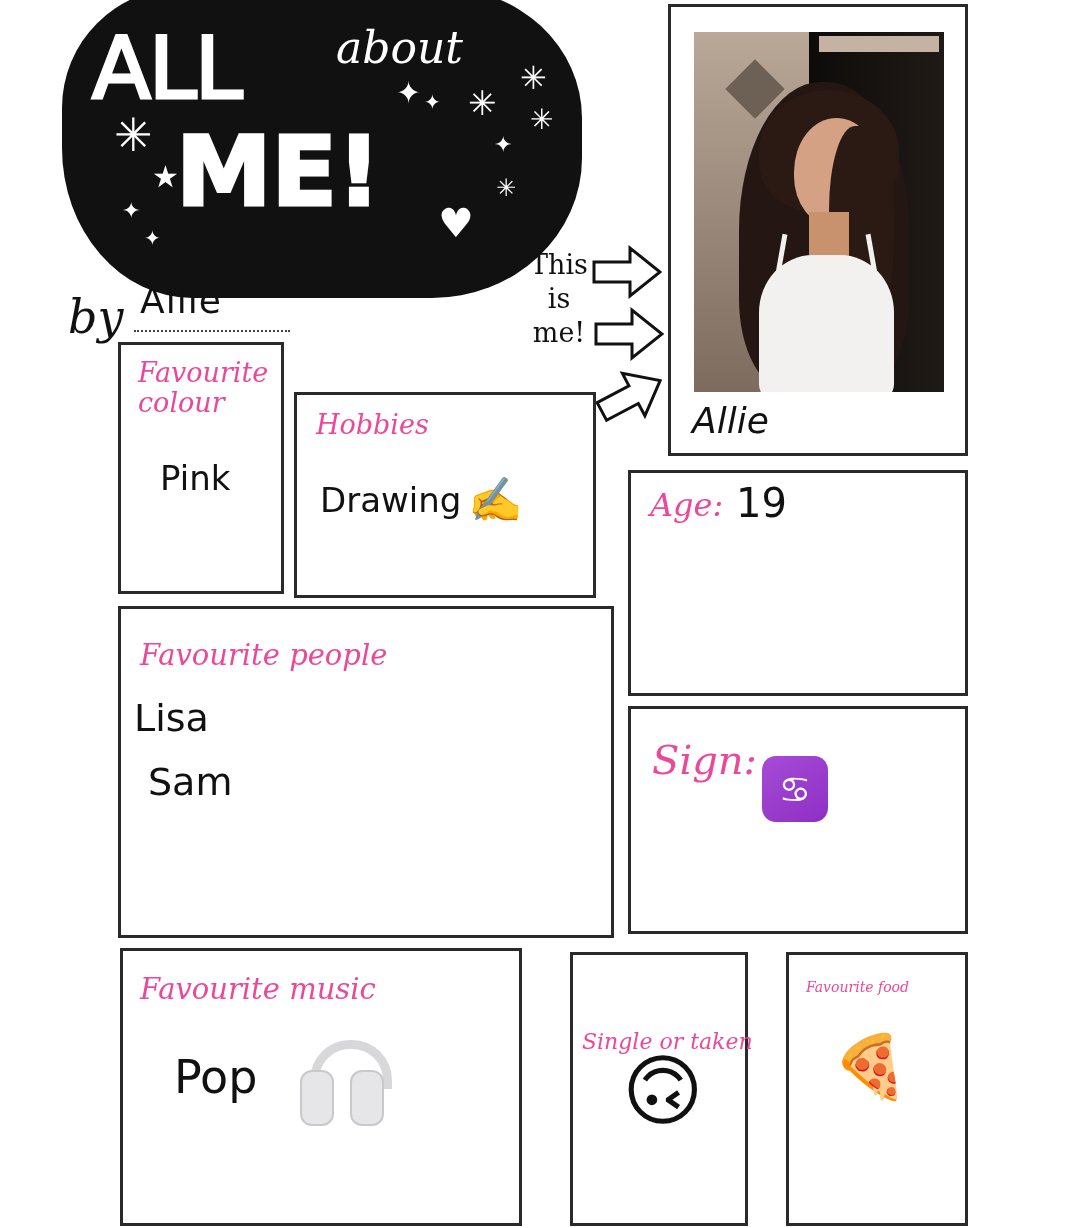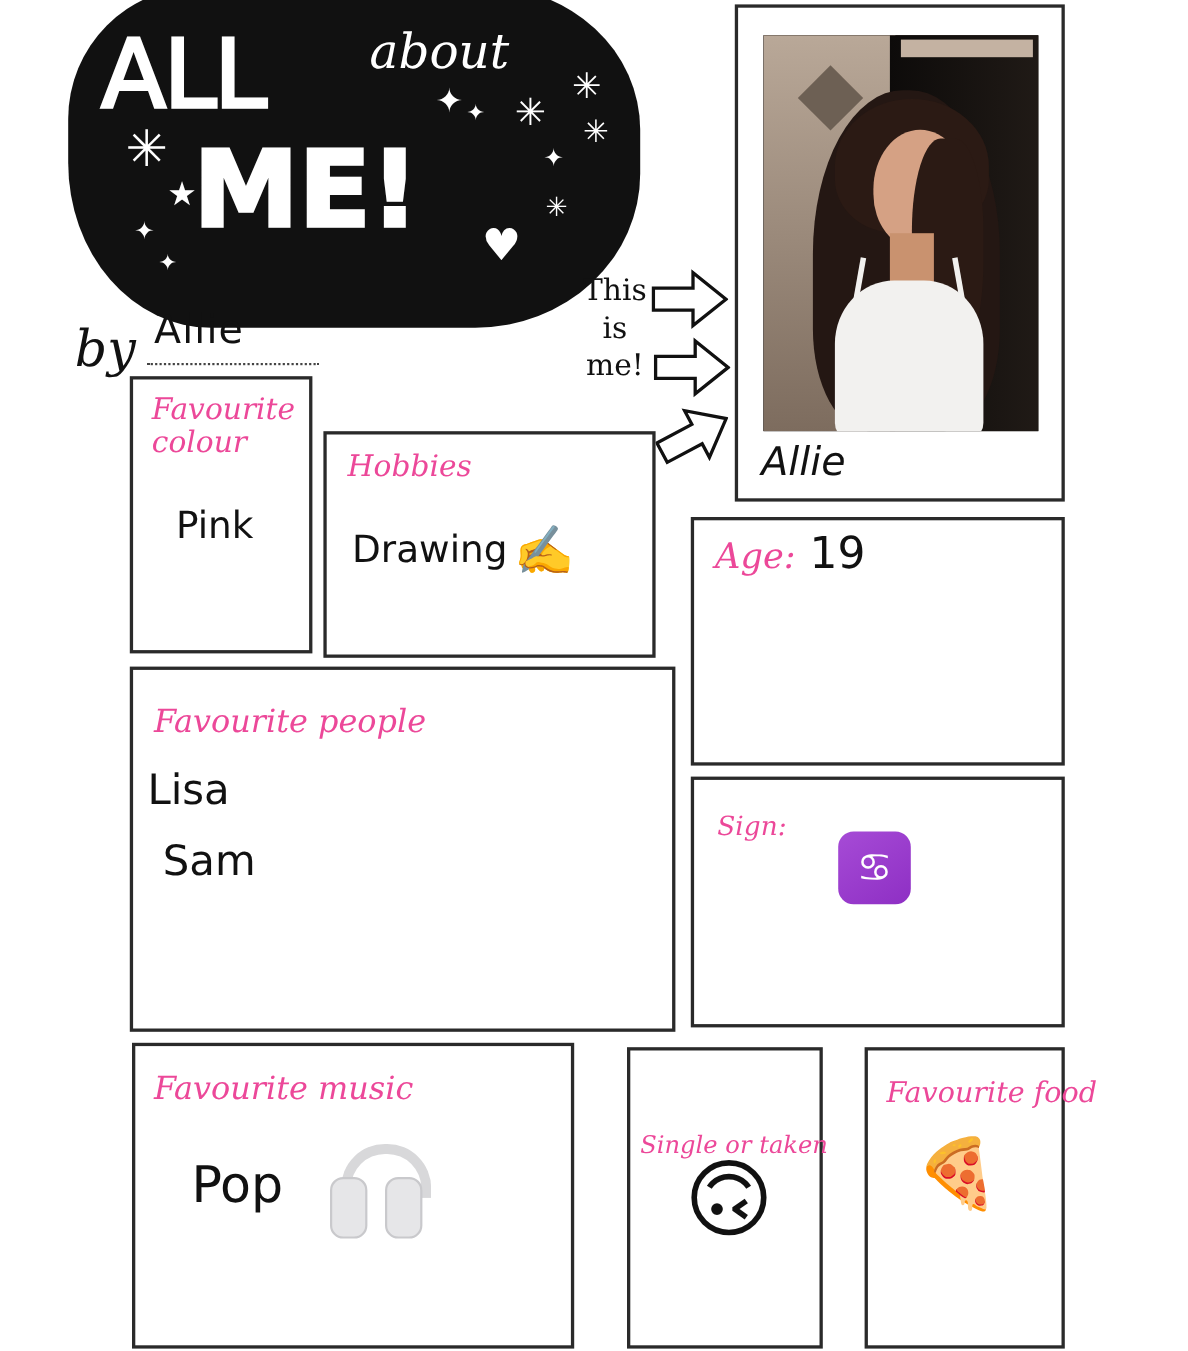--- a/index.html
+++ b/index.html
@@ -291,21 +291,21 @@
 <div class="box" id="hobbies-box"></div>
 <div class="box-label" style="left:316px;top:410px;">Hobbies</div>
 <div class="box-value" style="left:320px;top:480px;">Drawing</div>
 <div class="pencil">✍️</div>
 
 <div class="box" id="age-box"></div>
 <div class="box-label" style="left:650px;top:488px;font-size:32px;">Age:</div>
 <div class="box-value" style="left:736px;top:480px;font-size:40px;">19</div>
 
 <div class="box" id="sign-box"></div>
-<div class="box-label" style="left:652px;top:738px;font-size:24px;">Sign:</div>
+<div class="box-label" style="left:652px;top:738px;font-size:40px;">Sign:</div>
 <div class="sign-badge">♋</div>
 
 <div class="box" id="people-box"></div>
 <div class="box-label" style="left:140px;top:640px;font-size:29px;">Favourite people</div>
 <div class="box-value" style="left:134px;top:696px;font-size:38px;">Lisa</div>
 <div class="box-value" style="left:148px;top:760px;font-size:38px;">Sam</div>
 
 <div class="box" id="music-box"></div>
 <div class="box-label" style="left:140px;top:974px;font-size:29px;text-align:center;">Favourite music</div>
 <div class="box-value" style="left:174px;top:1050px;font-size:46px;">Pop</div>
@@ -313,16 +313,16 @@
   <div class="hp-band"></div>
   <div class="hp-cupL"></div>
   <div class="hp-cupR"></div>
 </div>
 
 <div class="box" id="single-box"></div>
 <div class="box-label" style="left:582px;top:986px;font-size:22px;margin-top:44px;">Single or taken</div>
 <div class="smiley">🙃</div>
 
 <div class="box" id="food-box"></div>
-<div class="box-label" style="left:806px;top:980px;font-size:26px;">Favourite food</div>
+<div class="box-label" style="left:806px;top:980px;font-size:14px;">Favourite food</div>
 <div class="pizza">🍕</div>
 
 <div class="page-edge-left"></div>
 
 </body></html>

